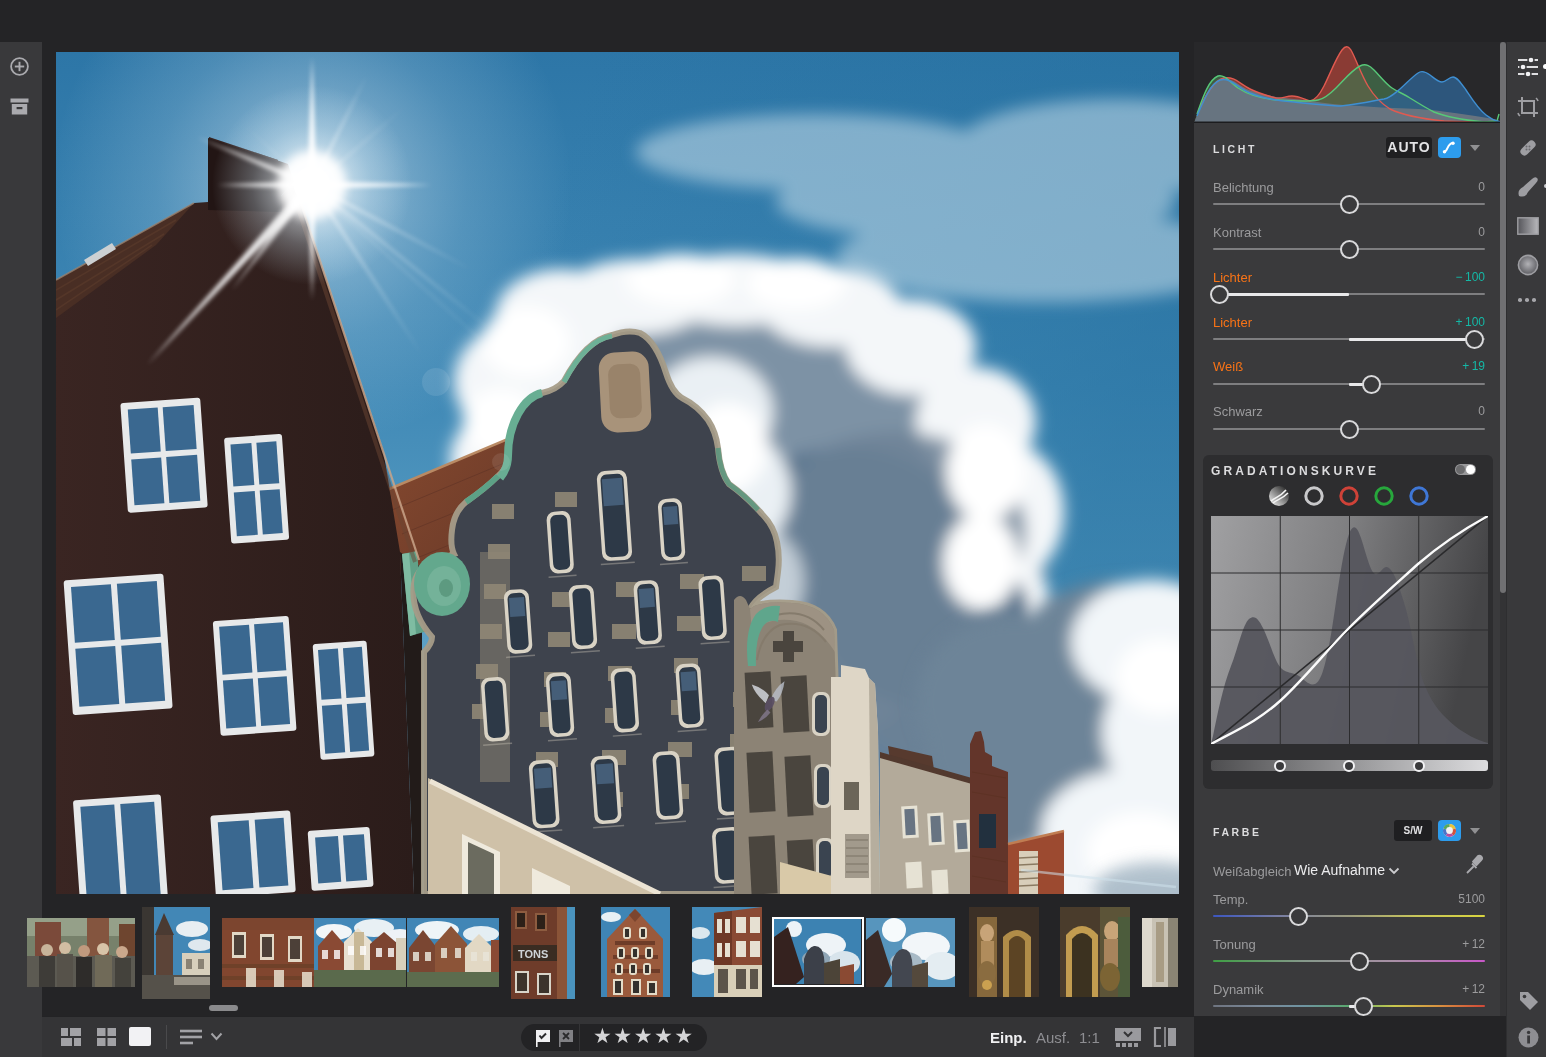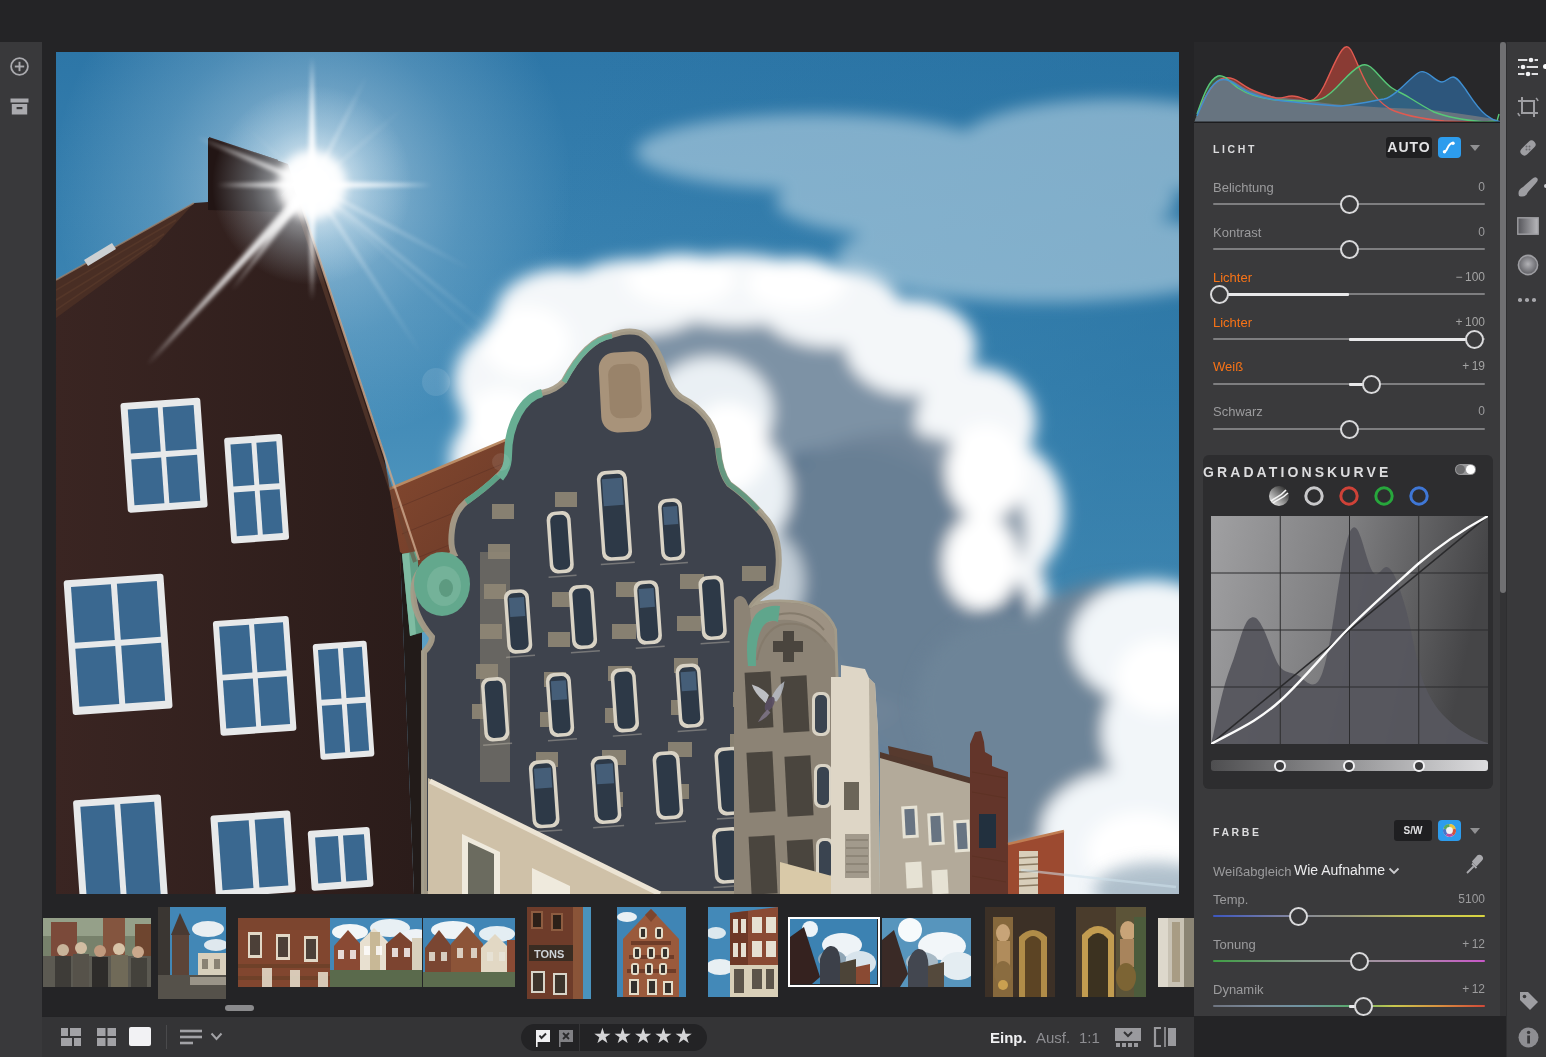--- a/index.html
+++ b/index.html
@@ -15,21 +15,21 @@
   
   #leftrail{left:0;top:42px;width:42px;height:1015px;background:#39393b;}
   
   #rpanel{left:1194px;top:42px;width:306px;height:974px;background:#3a3a3c;}
   #rrail{left:1506px;top:42px;width:40px;height:1015px;background:#39393b;border-left:1px solid #2e2e30;}
   #scrollbar{left:1500px;top:42px;width:6px;height:974px;background:#333335;}
   #scrollthumb{left:1500px;top:42px;width:6px;height:551px;background:#707072;border-radius:3px;}
   .slabel{font-size:13px;color:#9b9b9d;}
   .slabel.on{color:#f97316;}
   .sval{font-size:12px;color:#9b9b9d;position:absolute;right:15px;text-align:right;}
-  .sval.on{color:#a3a3a3;}
+  .sval.on{color:#14b8a6;}
   .track{position:absolute;left:19px;width:272px;height:2px;background:#7e7e80;border-radius:1px;}
   .tfill{position:absolute;height:3px;background:#e8e8ea;border-radius:1px;top:-0.5px;}
   .knob{position:absolute;width:15px;height:15px;border-radius:50%;background:#3a3a3c;
         border:2px solid #d9d9db;top:-8.5px;}
   .hdr{font-size:10.5px;font-weight:bold;letter-spacing:2.6px;color:#dcdcde;}
   .btn{position:absolute;background:#1f1f21;border-radius:3px;color:#e2e2e4;font-weight:bold;
        text-align:center;}
   .bluebtn{position:absolute;width:23px;height:21px;background:#2d9ced;border-radius:4px;}
   .dtri{position:absolute;width:0;height:0;border-left:5px solid transparent;border-right:5px solid transparent;
         border-top:6px solid #909092;}
@@ -498,21 +498,21 @@
 
     <g transform="translate(702,634) scale(0.78)" opacity="0.9">
       <path d="M 10 22 Q -4 10 -8 -2 Q 6 2 14 12 Z" fill="#d8dce2" opacity="0.9"></path>
       <path d="M 16 18 Q 22 2 34 -6 Q 32 10 24 20 Z" fill="#b8bec8" opacity="0.9"></path>
       <ellipse cx="15" cy="23" rx="5" ry="10" fill="#5a4e64" transform="rotate(28 15 23)"></ellipse>
       <path d="M 12 30 Q 4 38 0 46 Q 10 42 16 34 Z" fill="#8a8096" opacity="0.8"></path>
     </g>
   </svg>
   </div>
 
-  <div class="abs" id="filmstrip" style="left:42px;top:895px;width:1152px;height:121px;">
+  <div class="abs" id="filmstrip" style="left:26px;top:895px;width:1152px;height:121px;">
 
     <div class="thumb" style="left:1px;top:23px;width:108px;height:69px;">
       <svg width="108" height="69" viewBox="0 0 108 69">
         <rect width="108" height="69" fill="#77816b"></rect>
         <rect y="0" width="108" height="18" fill="#95a089"></rect>
         <rect x="8" y="4" width="26" height="52" fill="#7b4a3a"></rect>
         <rect x="60" y="0" width="22" height="46" fill="#84553f"></rect>
         <rect x="92" y="6" width="16" height="44" fill="#6e452f"></rect>
         <rect y="38" width="108" height="31" fill="#5c5a52"></rect>
         <circle cx="20" cy="32" r="6" fill="#c8b49a"></circle>
@@ -893,21 +893,21 @@
         <div class="tfill" style="left:136px;width:22px;"></div>
         <div class="knob" style="left:149px;"></div>
       </div>
     <div class="abs slabel" style="left:19px;top:362px;">Schwarz</div>
       <div class="abs sval" style="top:362px;">0</div>
     <div class="abs track" style="top:386px;">
         <div class="knob" style="left:127px;"></div>
       </div>
 
     <div class="abs" style="left:9px;top:413px;width:290px;height:334px;background:#2d2d2f;border-radius:6px;">
-      <div class="abs hdr" style="left:0;top:9px;letter-spacing:3.1px;font-size:14px;">GRADATIONSKURVE</div>
+      <div class="abs hdr" style="left:8px;top:9px;letter-spacing:3.1px;font-size:12px;">GRADATIONSKURVE</div>
       <div class="abs" style="left:252px;top:9px;width:21px;height:11px;border-radius:6px;background:#98989a;">
         <div class="abs" style="left:11px;top:1.2px;width:8.6px;height:8.6px;border-radius:50%;background:#fff;"></div>
         <div class="abs" style="left:1px;top:1.2px;width:9px;height:8.6px;border-radius:5px;background:#6a6a6c;"></div>
       </div>
 
       <svg class="abs" style="left:65px;top:30px" width="22" height="22" viewBox="0 0 22 22">
         <defs>
             <linearGradient id="swg" x1="0" y1="1" x2="1" y2="0">
           <stop offset="0" stop-color="#fff"></stop>
               <stop offset="0.5" stop-color="#888"></stop>

